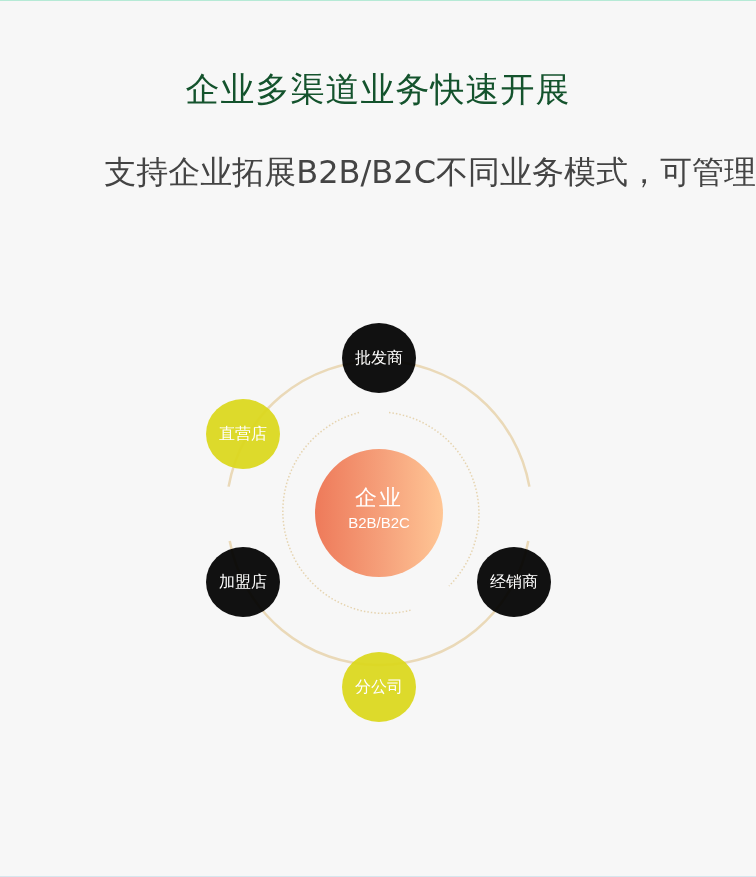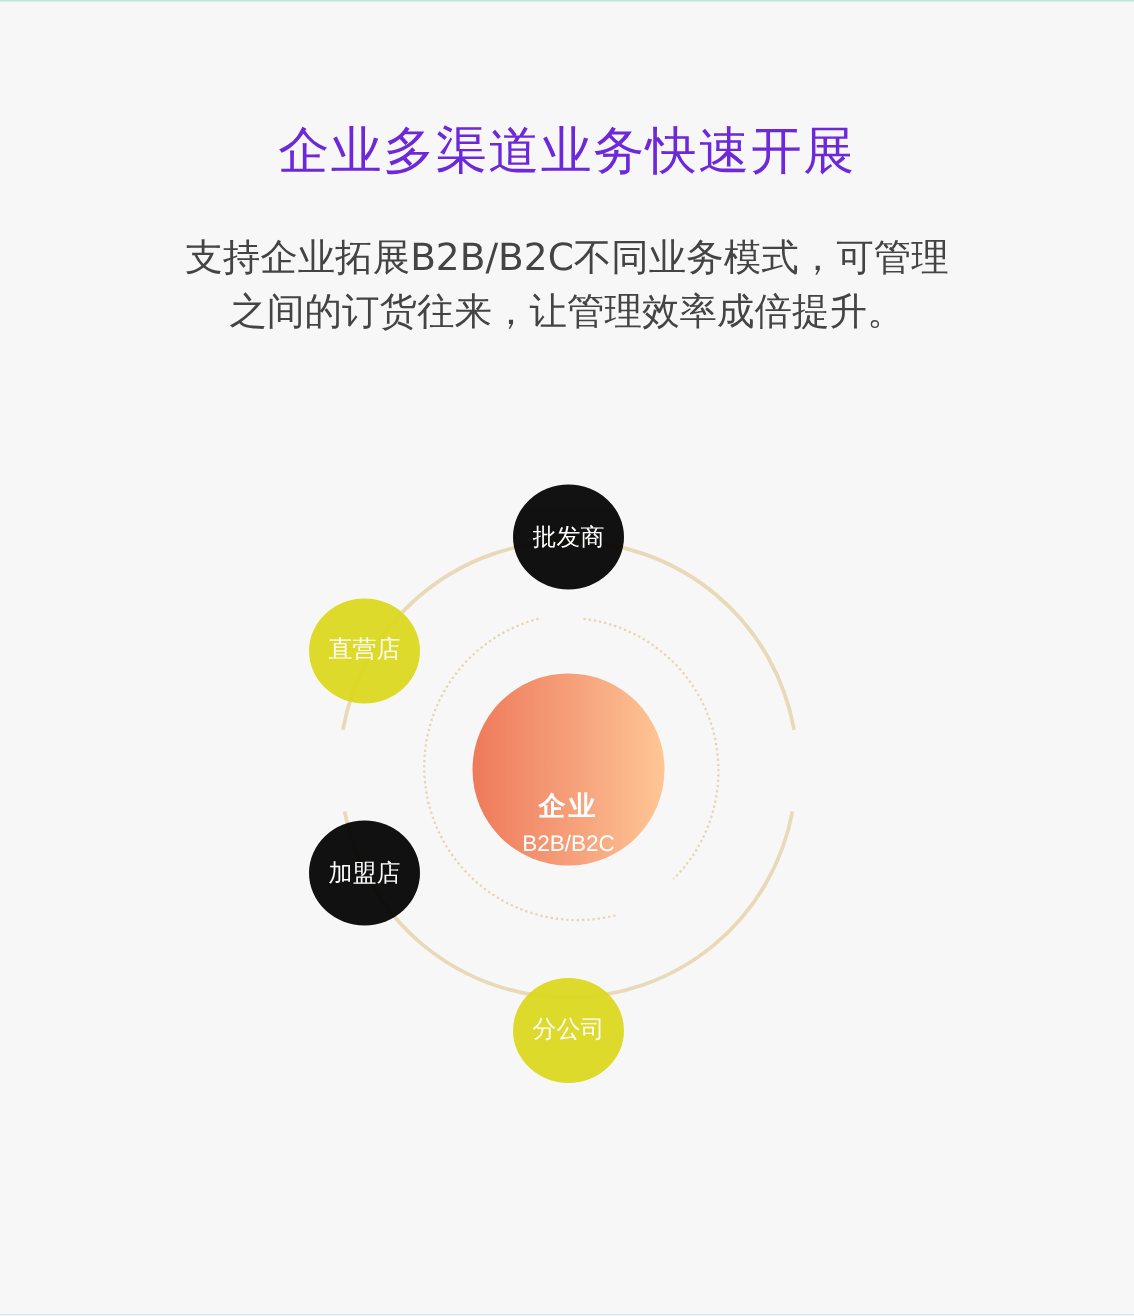--- a/index.html
+++ b/index.html
@@ -21,36 +21,36 @@
       background: #b6ead6;
     }
     .bottom-line {
       position: absolute;
       left: 0; bottom: 0;
       width: 756px; height: 1px;
       background: #d6e6ee;
     }
     .title {
       position: absolute;
-      left: 0; top: 78px;
+      left: 0; top: 66px;
       width: 756px;
       text-align: center;
       font-size: 34px;
       line-height: 46px;
-      color: #6d28d9;
+      color: #14532d;
       letter-spacing: 1px;
       margin: 0;
       font-weight: normal;
     }
     .description {
       position: absolute;
       left: 0; top: 154px;
       width: 756px;
-      text-align: center;
-      font-size: 25px;
+      text-align: right;
+      font-size: 32px;
       line-height: 36px;
       color: #444444;
     }
     .description .line {
       display: block;
     }
     .diagram {
       position: absolute;
       left: 0; top: 0;
       width: 756px; height: 877px;
@@ -65,25 +65,24 @@
       width: 128px; height: 128px;
       border-radius: 50%;
       background: linear-gradient(90deg, #ee7a5a 0%, #f6a27c 55%, #ffc695 100%);
       color: #ffffff;
       text-align: center;
       box-sizing: border-box;
       padding-top: 34px;
     }
     .center-node .main {
       display: block;
-      font-size: 18px;
+      font-size: 22px;
       line-height: 30px;
-      font-weight: bold;
+      font-weight: normal;
       letter-spacing: 2px;
-      margin-top: 40px;
     }
     .center-node .sub {
       display: block;
       font-family: "Liberation Sans", sans-serif;
       font-size: 15px;
       line-height: 20px;
     }
     .node {
       position: absolute;
       width: 74px; height: 70px;
@@ -99,21 +98,20 @@
   </style>
 </head>
 <body>
 
 <div class="top-line"></div>
 
 <h1 class="title">企业多渠道业务快速开展</h1>
 
 <div class="description">
   <span class="line">支持企业拓展B2B/B2C不同业务模式，可管理</span>
-  <span class="line">之间的订货往来，让管理效率成倍提升。</span>
 </div>
 
 <div class="diagram">
   <svg width="756" height="877" viewBox="0 0 756 877">
 
     <g fill="none" stroke="#ead9b8" stroke-width="2.5">
 
       <path d="M 228.6 486.6 A 152 152 0 0 1 379 361 A 152 152 0 0 1 529.4 486.6"></path>
 
       <path d="M 528.3 541 A 152 152 0 0 1 379 665 A 152 152 0 0 1 229.7 541"></path>
@@ -126,18 +124,19 @@
       <path d="M 389 412.5 A 102 102 0 0 1 449 586"></path>
     </g>
   </svg>
 
   <div class="center-node">
     <span class="main">企业</span>
     <span class="sub">B2B/B2C</span>
   </div>
 
   <div class="node green" style="left:342px; top:323px;">批发商</div>
+  <div class="node green" style="left:477px; top:547px;">经销商</div>
   <div class="node yellow" style="left:342px; top:652px;">分公司</div>
   <div class="node green" style="left:206px; top:547px;">加盟店</div>
   <div class="node yellow" style="left:206px; top:399px;">直营店</div>
 </div>
 
 <div class="bottom-line"></div>
 
 </body></html>

